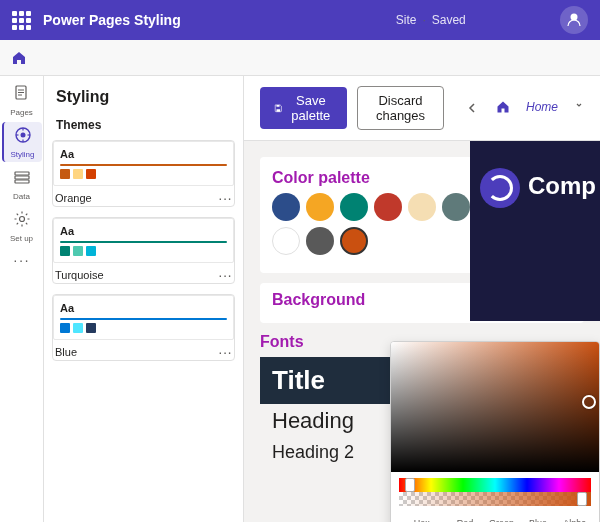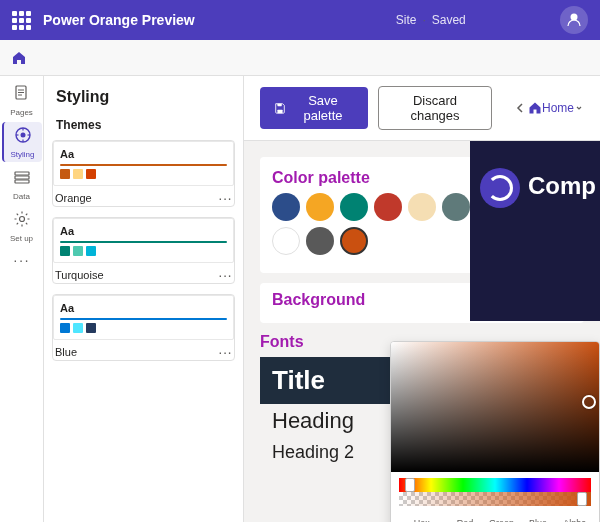--- a/index.html
+++ b/index.html
@@ -265,21 +265,21 @@
         <div class="grid-dot"></div>
         <div class="grid-dot"></div>
       <div class="grid-dot"></div>
         <div class="grid-dot"></div>
         <div class="grid-dot"></div>
       <div class="grid-dot"></div>
         <div class="grid-dot"></div>
         <div class="grid-dot"></div>
     </div>
   </div>
-  <span class="top-bar-title">Power Orange Preview</span>
+  <span class="top-bar-title">Power Pages Styling</span>
   <div class="top-bar-center">
     <span>Site</span>
     <span class="dot-separator">·</span>
     <span>Saved</span>
   </div>
   <div class="top-bar-right">
     <div class="avatar-icon">
       <svg width="16" height="16" viewBox="0 0 16 16" fill="white">
         <circle cx="8" cy="5" r="3.5"></circle>
         <path d="M2 14c0-3.3 2.7-6 6-6s6 2.7 6 6" stroke="white" stroke-width="1.2" fill="none"></path>
@@ -398,21 +398,21 @@
             <path d="M2 2h8l2 2v8a1 1 0 01-1 1H3a1 1 0 01-1-1V2z" stroke="white" stroke-width="1" fill="none"></path>
             <rect x="4" y="9" width="6" height="4" rx="0.5" fill="white"></rect>
             <rect x="4" y="2" width="5" height="3" rx="0.5" fill="white"></rect>
           </svg>
         <span>Save palette</span>
       </button>
       <button class="btn-discard">
         <span>Discard changes</span>
       </button>
       <div style="flex:1"></div>
-      <div style="display:flex;align-items:center;gap:0;font-size:12px;color:#605e5c;">
+      <div style="display:flex;gap:16px;font-size:12px;color:#605e5c;font-style:italic;">
         <svg width="16" height="16" viewBox="0 0 16 16" fill="none">
             <path d="M10 4l-4 4 4 4" stroke="#605e5c" stroke-width="1.5"></path>
           </svg>
         <svg width="14" height="14" viewBox="0 0 14 14" fill="#4c3dbb">
             <path d="M7 1.5L1.5 6.5V12.5h4V8.5h3v4h4V6.5z"></path>
           </svg>
         <span style="color:#4c3dbb;font-size:12px;">Home</span>
         <svg width="10" height="10" viewBox="0 0 10 10" fill="none">
             <path d="M3 4l2 2 2-2" stroke="#605e5c" stroke-width="1.2"></path>
           </svg>

